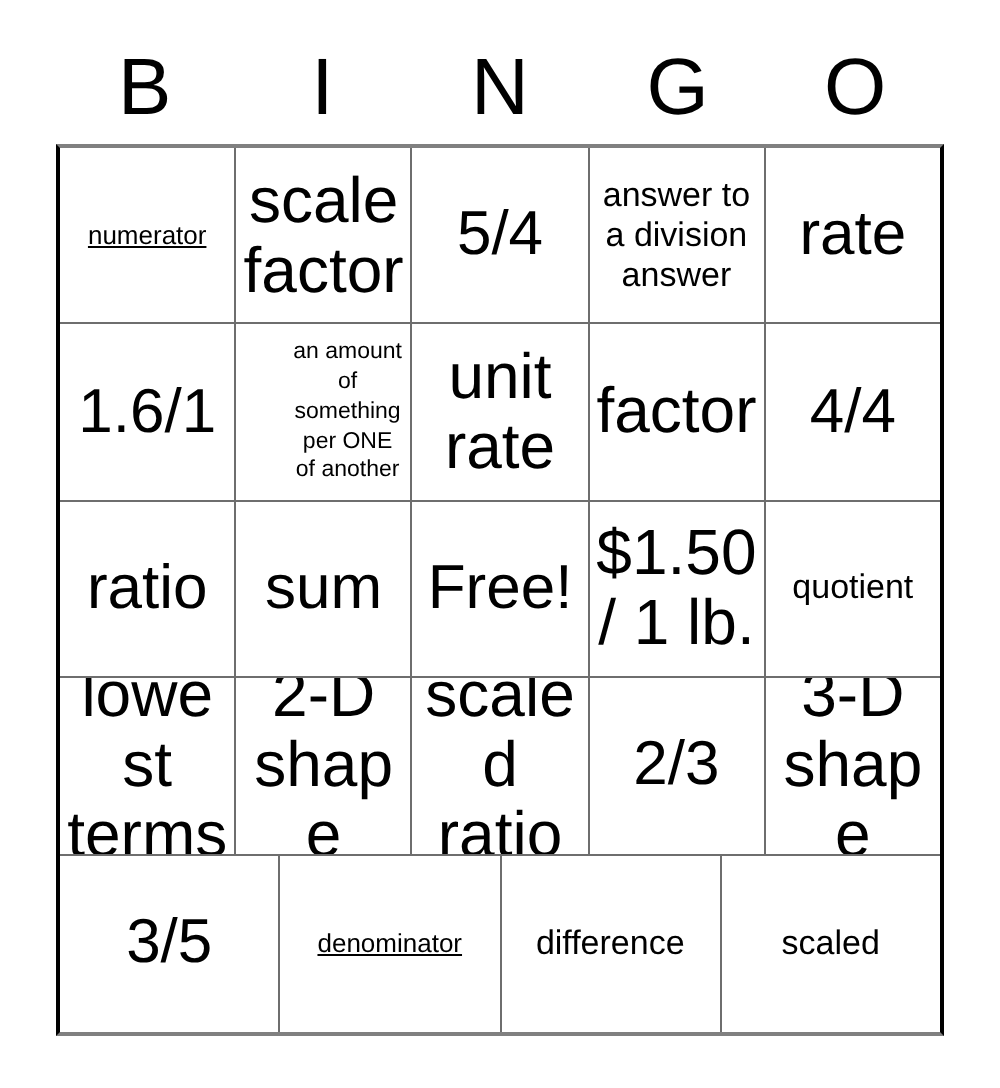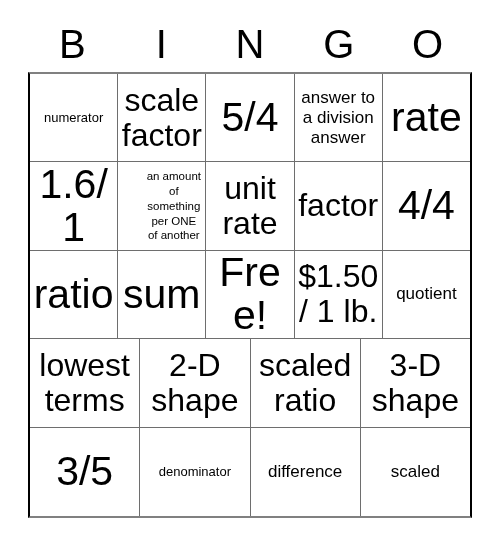--- a/index.html
+++ b/index.html
@@ -64,24 +64,24 @@
   .cell:not(:last-child) {
     border-right: 1.5px solid #6e6e6e;
   }
   .cell span {
     display: block;
     width: 100%;
     line-height: 1.06;
     word-wrap: break-word;
   }
   
-  .sz-xl span { font-size: 41px; }
+  .sz-xl span { font-size: 31px; }
   .sz-lg span { font-size: 32px; line-height: 1.1; }
   .sz-md span { font-size: 17px; line-height: 1.18; }
-  .sz-sm span { font-size: 13px; line-height: 1.22; }
+  .sz-sm span { font-size: 13px; line-height: 1.22; text-decoration: underline; }
   .sz-xs span { font-size: 11.5px; line-height: 1.3; margin-left: 24px; }
 </style>
 </head>
 <body>
 
 <div class="card">
 
   <div class="header-row">
     <div class="header-cell">B</div>
     <div class="header-cell">I</div>
@@ -149,20 +149,23 @@
     <div class="grid-row">
       <div class="cell sz-lg">
           <span>lowest terms</span>
         </div>
       <div class="cell sz-lg">
           <span>2-D shape</span>
         </div>
       <div class="cell sz-lg">
           <span>scaled ratio</span>
         </div>
+      <div class="cell sz-xl">
+          <span>2/3</span>
+        </div>
       <div class="cell sz-lg">
           <span>3-D shape</span>
         </div>
     </div>
 
     <div class="grid-row">
       <div class="cell sz-xl">
           <span>3/5</span>
         </div>
       <div class="cell sz-sm">

